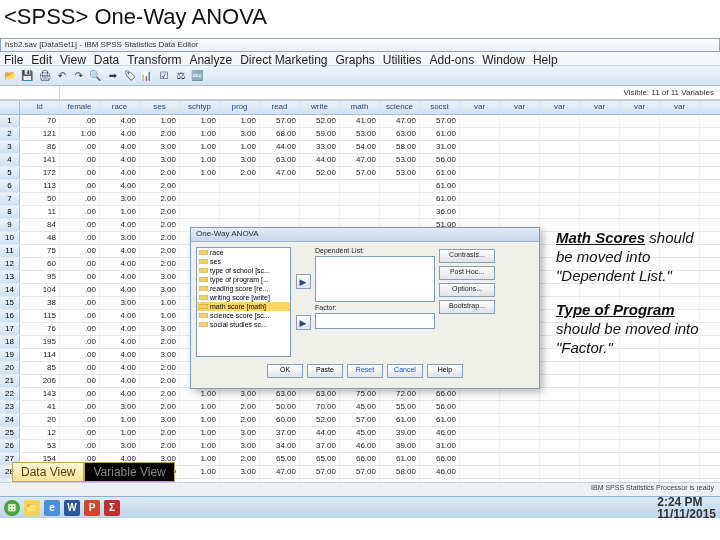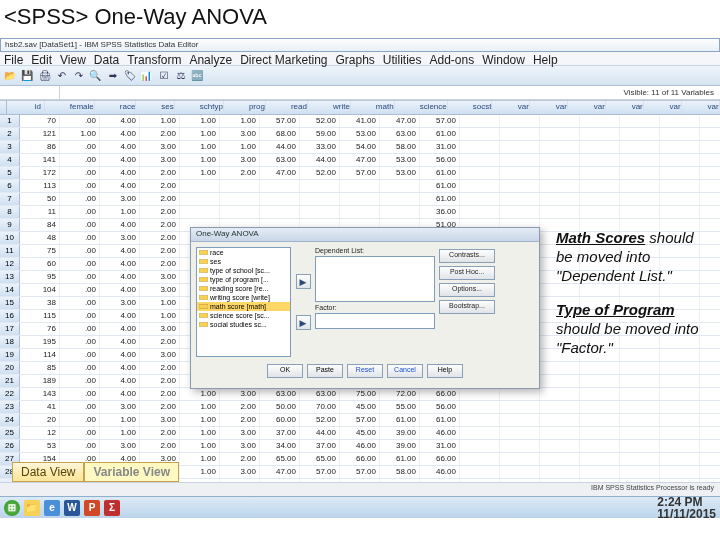--- a/index.html
+++ b/index.html
@@ -8,21 +8,21 @@
   .app-window { position: relative; height: 480px; }
   .titlebar { height: 14px; background: linear-gradient(#fdfdfd,#e8f0f8); border: 1px solid #8ba5c5; font-size: 8px; padding: 1px 4px; color: #333; }
   .menubar { height: 14px; background: #f4f6fa; border-bottom: 1px solid #c8d4e2; font-size: 12px; padding: 1px 4px; color: #222; display: flex; gap: 8px; }
   .menubar span { cursor: default; }
   .toolbar { height: 20px; background: linear-gradient(#eef4fb,#d6e4f2); border-bottom: 1px solid #b0c2d6; display: flex; align-items: center; padding: 0 4px; gap: 3px; }
   .tb-icon { width: 14px; height: 14px; display: inline-flex; align-items: center; justify-content: center; font-size: 10px; color: #335; }
   .formula-bar { height: 14px; background: #fff; border-bottom: 1px solid #c8d4e2; display: flex; }
   .formula-bar .cell-addr { width: 60px; border-right: 1px solid #c8d4e2; }
   .vis-label { position: absolute; right: 6px; top: 50px; font-size: 8px; color: #333; }
   .sheet { position: relative; height: 400px; background: #fff; border-top: 1px solid #c0c8d4; }
-  .header-row { display: flex; height: 14px; background: linear-gradient(#eaf2fb,#cfe0f2); border-bottom: 1px solid #aabdd4; font-size: 8px; gap: 25px; }
+  .header-row { display: flex; height: 14px; background: linear-gradient(#eaf2fb,#cfe0f2); border-bottom: 1px solid #aabdd4; font-size: 8px; }
   .rownum-col { width: 20px; text-align: center; border-right: 1px solid #aabdd4; background: linear-gradient(#eaf2fb,#cfe0f2); }
   .col-h { width: 40px; text-align: center; border-right: 1px solid #d6e0ec; color: #2a4a78; font-weight: 400; padding-top: 1px; }
   .data-rows { position: relative; }
   .data-row { display: flex; height: 13px; font-size: 8px; border-bottom: 1px solid #e2e8f0; }
   .data-row .rownum-col { background: linear-gradient(#eaf2fb,#cfe0f2); font-size: 8px; padding-top: 1px; }
   .cell { width: 40px; text-align: right; padding-right: 3px; border-right: 1px solid #eef2f8; color: #222; padding-top: 1px; }
   .dialog { position: absolute; top: 126px; left: 190px; width: 350px; height: 162px; background: #f0f0eb; border: 1px solid #8a9bb0; box-shadow: 3px 3px 8px rgba(0,0,0,0.3); font-size: 8px; }
   .dlg-title { height: 14px; background: linear-gradient(#e5ecf6,#c8d6e8); border-bottom: 1px solid #9fb3ca; color: #233; padding: 1px 5px; }
   .dlg-body { display: flex; padding: 5px; gap: 4px; }
   .var-list { width: 95px; height: 110px; background: #fff; border: 1px solid #7f9db9; overflow: hidden; }
@@ -38,21 +38,21 @@
   .btn-col { width: 56px; display: flex; flex-direction: column; gap: 3px; padding-top: 2px; }
   .dlg-btn { height: 14px; background: linear-gradient(#fdfdfd,#e0e4e8); border: 1px solid #8aa0b8; font-size: 7px; text-align: center; padding-top: 1px; color: #222; }
   .dlg-footer { display: flex; justify-content: center; gap: 4px; padding: 2px 0 4px 0; }
   .foot-btn { width: 36px; height: 14px; background: linear-gradient(#fdfdfd,#e0e4e8); border: 1px solid #8aa0b8; font-size: 7px; text-align: center; padding-top: 1px; }
   .foot-btn.blue { color: #1a4fd0; }
   .annotations { position: absolute; top: 128px; left: 556px; width: 154px; }
   .annot { font-size: 15px; font-style: italic; color: #111; line-height: 1.25; margin-bottom: 16px; }
   .annot b { font-style: italic; }
   .bottom-tabs { position: absolute; bottom: 36px; left: 12px; display: flex; font-size: 12px; border-radius: 6px; }
   .tab { padding: 2px 8px; border: 1px solid #c6a24a; background: linear-gradient(#fff6d9,#fce59a); color: #5a4200; }
-  .tab.inactive { background: #fef9c3; color: #888; font-weight: bold; }
+  .tab.inactive { background: #000000; color: #888; }
   .statusbar { position: absolute; bottom: 22px; left: 0; right: 0; height: 14px; background: #eef0f3; border-top: 1px solid #c8d4e2; font-size: 7px; color: #444; text-align: right; padding: 1px 6px; }
   .taskbar { position: absolute; bottom: 0; left: 0; right: 0; height: 22px; background: linear-gradient(#dceaf6,#bcd4ea); border-top: 1px solid #8fb0cc; display: flex; align-items: center; padding: 0 4px; justify-content: space-between; }
   .task-left { display: flex; gap: 4px; align-items: center; }
   .task-icon { width: 16px; height: 16px; border-radius: 2px; display: flex; align-items: center; justify-content: center; font-size: 10px; font-weight: bold; color: #fff; }
   .task-right { font-size: 12px; color: #333; line-height: 1; font-weight: bold; }
 </style>
 </head>
 <body>
 
 <div class="slide-title">&lt;SPSS&gt; One-Way ANOVA</div>
@@ -509,21 +509,21 @@
           <div class="cell">46.00</div>
           <div class="cell"></div>
           <div class="cell"></div>
           <div class="cell"></div>
           <div class="cell"></div>
           <div class="cell"></div>
           <div class="cell"></div>
         </div>
         <div class="data-row">
           <div class="rownum-col">21</div>
-          <div class="cell">189</div>
+          <div class="cell">206</div>
           <div class="cell">.00</div>
           <div class="cell">4.00</div>
           <div class="cell">2.00</div>
           <div class="cell">1.00</div>
           <div class="cell">1.00</div>
           <div class="cell">63.00</div>
           <div class="cell">49.00</div>
           <div class="cell">35.00</div>
           <div class="cell">66.00</div>
           <div class="cell">41.00</div>

